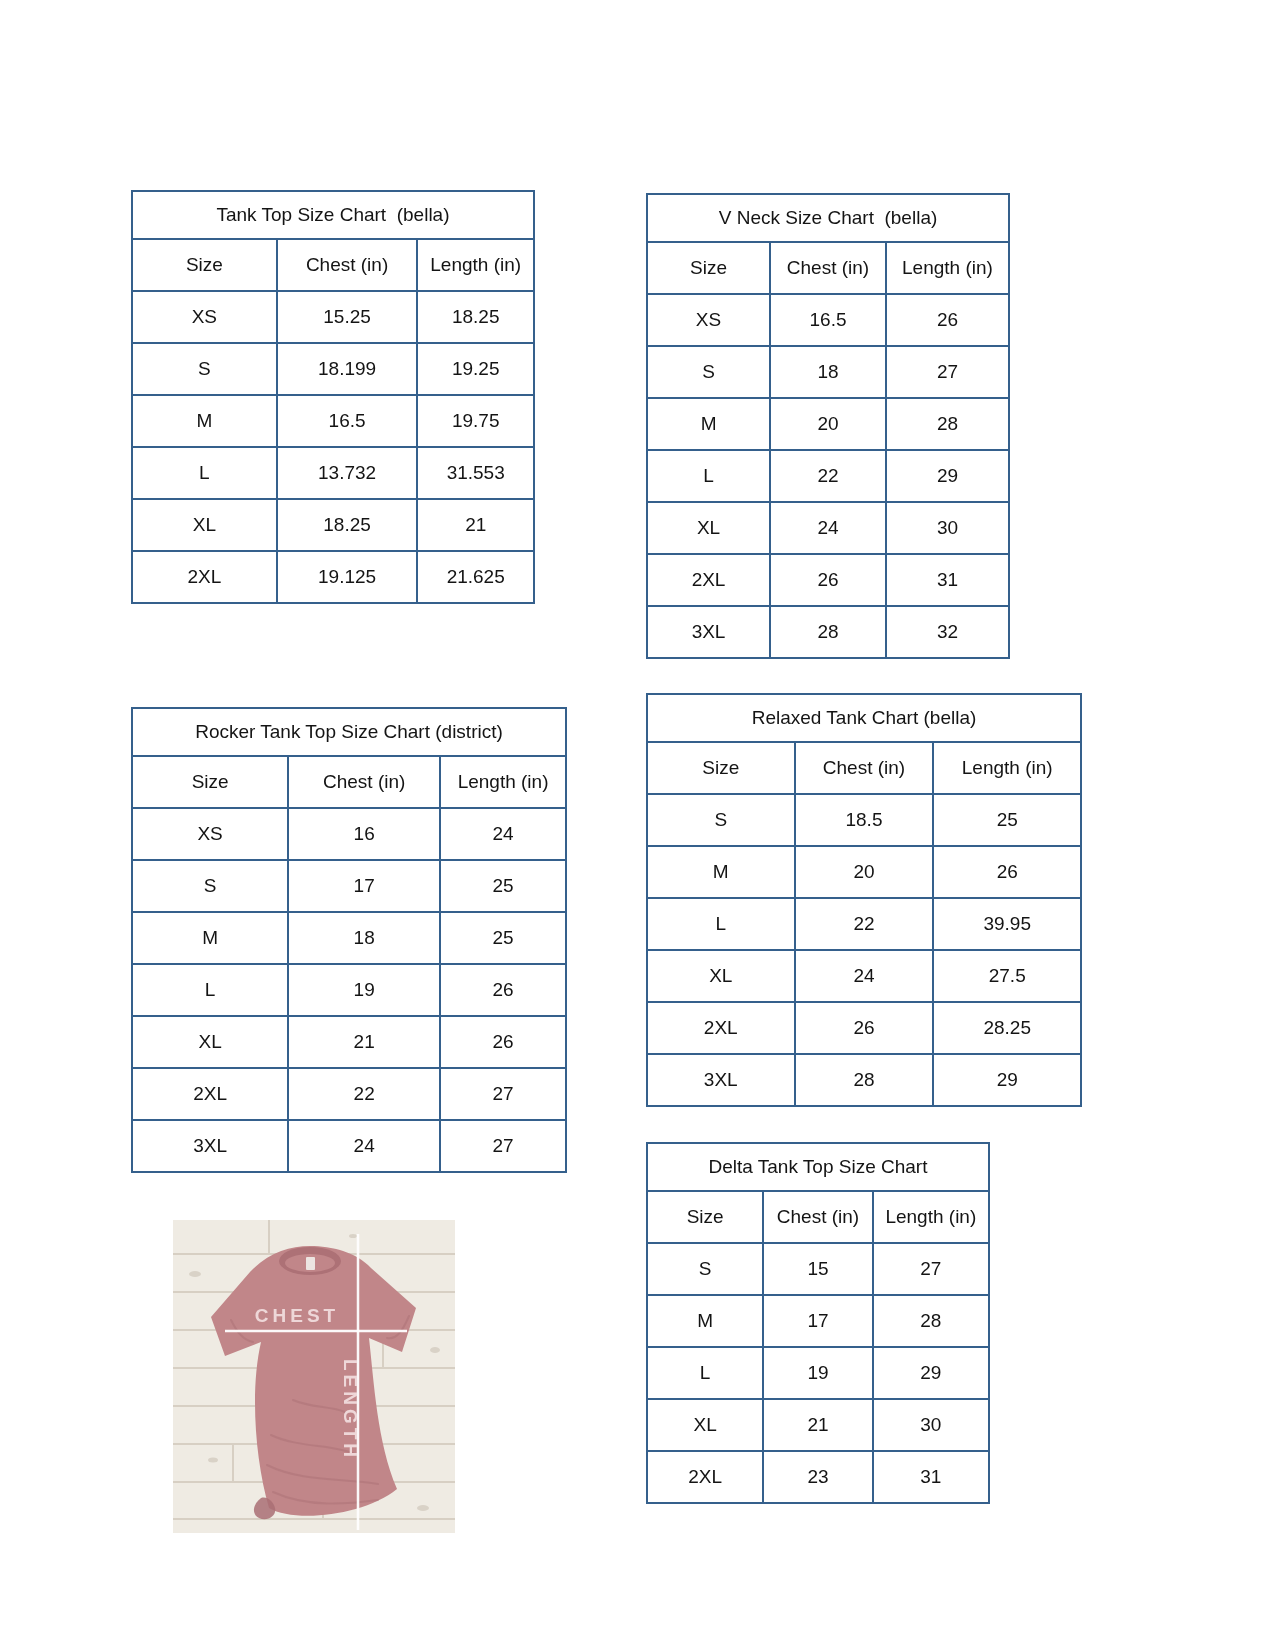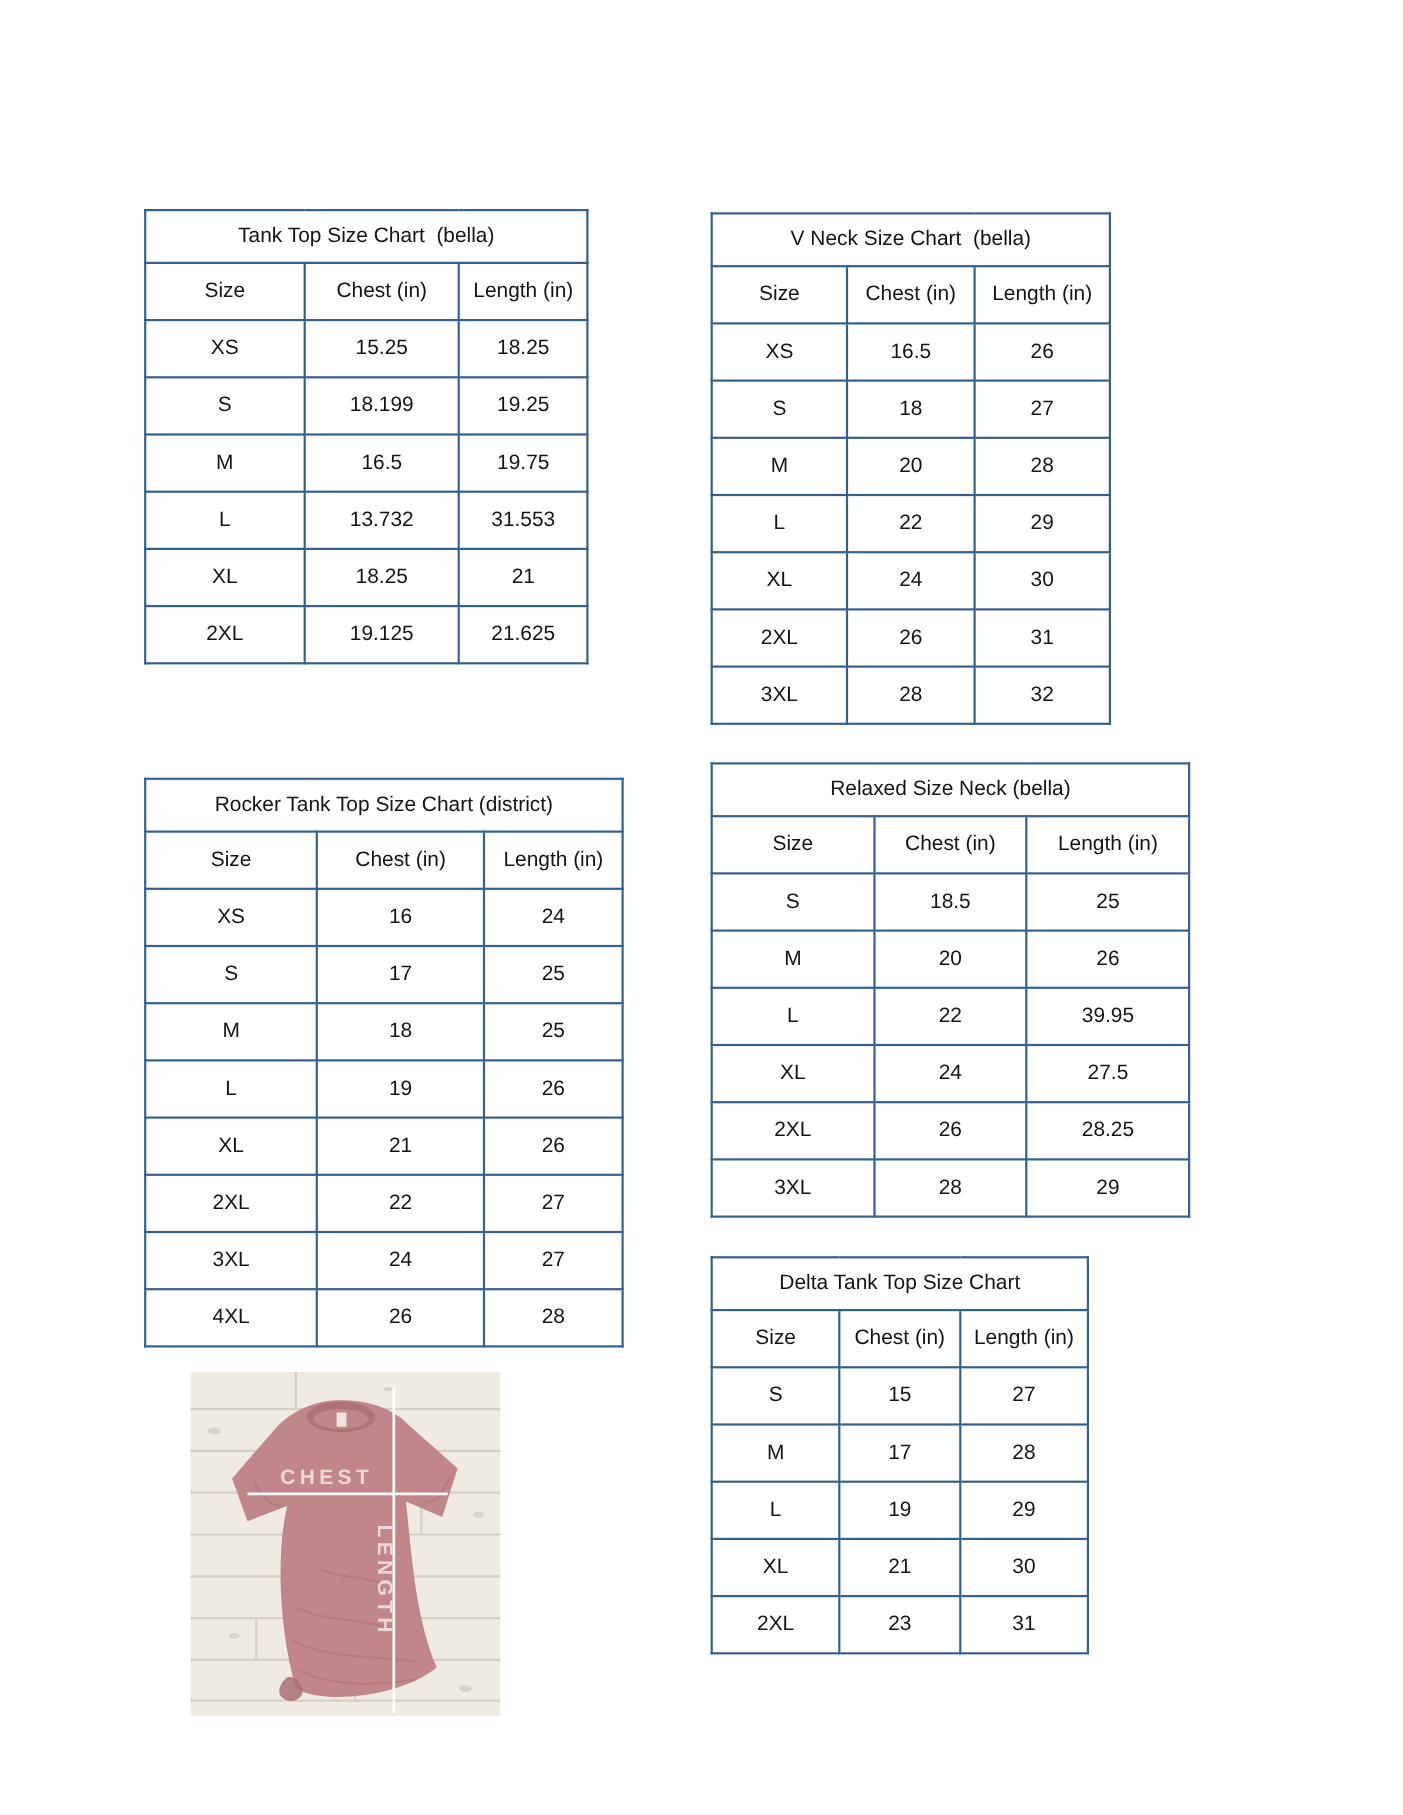--- a/index.html
+++ b/index.html
@@ -13,21 +13,21 @@
     border:2px solid var(--table-border,#35608c);
     text-align:center;vertical-align:middle;
     font-size:19px;font-weight:400;height:50px;padding:0;
   }
   .size-table tr.title-row th{font-weight:400;height:46px;white-space:pre}
   #tbl-tank   {left:131px;top:190px;width:404px}
   #tbl-vneck  {left:646px;top:193px;width:364px}
   #tbl-rocker {left:131px;top:707px;width:436px}
   #tbl-relaxed{left:646px;top:693px;width:436px}
   #tbl-delta  {left:646px;top:1142px;width:344px}
-  #shirt-photo{position:absolute;left:173px;top:1247px;width:282px;height:285px}
+  #shirt-photo{position:absolute;left:173px;top:1220px;width:282px;height:285px}
   .wood{fill:var(--wood,#efebe3)}
   .plank{stroke:var(--wood-plank,#d2cabd);stroke-width:2;fill:none;opacity:.85}
   .knot{fill:var(--wood-plank,#d2cabd);opacity:.75}
   .shirt{fill:var(--shirt,#c18689)}
   .collar{fill:var(--shirt-collar,#ad7176)}
   .collar-inner{fill:var(--shirt,#c18689)}
   .tag{fill:#ece4e1}
   .wrinkle{stroke:var(--shirt-dark,#a96e74);stroke-width:2;fill:none;opacity:.45;stroke-linecap:round}
   .knot-fabric{fill:var(--shirt-dark,#a96e74);opacity:.85}
   .mline{stroke:var(--measure-line,#ffffff);stroke-width:2.5;opacity:.95}
@@ -195,39 +195,34 @@
         <tr>
           <td>2XL</td>
           <td>22</td>
           <td>27</td>
         </tr>
         <tr>
           <td>3XL</td>
           <td>24</td>
           <td>27</td>
         </tr>
-        <tr>
-          <td>4XL</td>
-          <td>26</td>
-          <td>28</td>
-        </tr>
       </tbody>
   </table>
 </section>
 
 <section class="size-table" id="tbl-relaxed">
   <table>
     <colgroup>
         <col style="width:34%">
         <col style="width:32%">
         <col style="width:34%">
       </colgroup>
     <thead>
       <tr class="title-row">
-        <th colspan="3">Relaxed Size Neck (bella)</th>
+        <th colspan="3">Relaxed Tank Chart (bella)</th>
       </tr>
       <tr class="head-row">
           <th>Size</th>
           <th>Chest (in)</th>
           <th>Length (in)</th>
         </tr>
     </thead>
     <tbody>
         <tr>
           <td>S</td>

